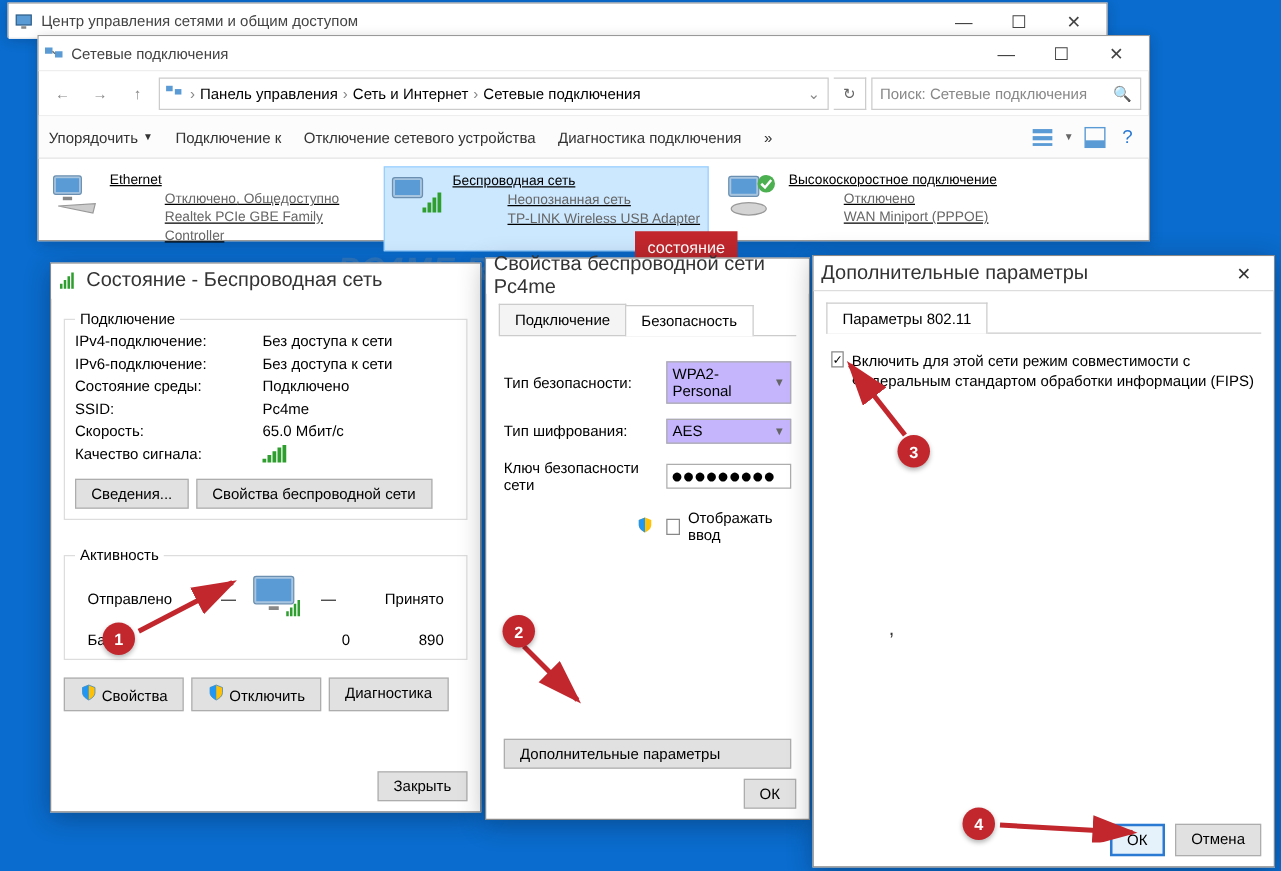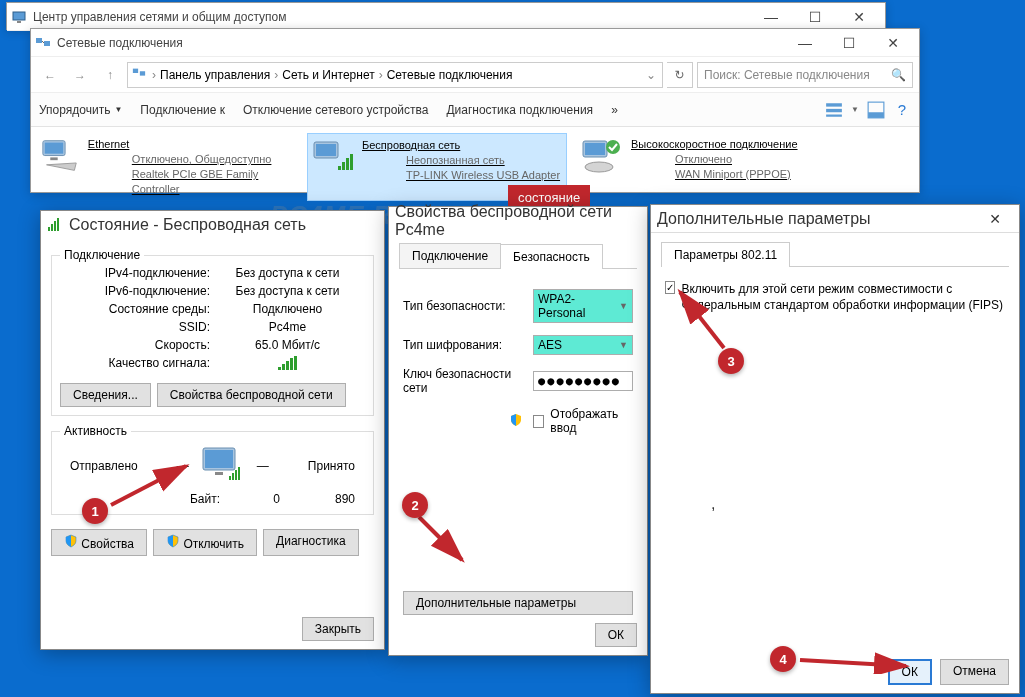--- a/index.html
+++ b/index.html
@@ -43,37 +43,37 @@
 .dlg-title .ico { width: 16px; height: 16px; margin-right: 6px; }
 .dlg-title .t { flex: 1; font-size: 16px; color: #333; }
 .dlg-body { padding: 8px 10px; }
 .tabs { display: flex; border-bottom: 1px solid #ccc; }
 .tab { padding: 5px 12px; font-size: 12px; background: #fff; border: 1px solid #ccc; border-bottom: none; margin-right: -1px; cursor: default; }
 .tab.act { background: #fff; position: relative; top: 1px; }
 .tab.inact { background: #f4f4f4; }
 .group { border: 1px solid #ddd; margin-top: 8px; padding: 8px; position: relative; }
 .group .gt { position: absolute; top: -8px; left: 8px; background: #fff; padding: 0 4px; font-size: 12px; }
 .kv { display: flex; font-size: 12px; padding: 2px 0; }
-.kv .k { width: 150px; text-align: right; }
-.kv .v { flex: 1; text-align: center; }
+.kv .k { width: 150px; }
+.kv .v { flex: 1; text-align: left; }
 .sigbars { display: inline-flex; align-items: flex-end; gap: 1px; height: 14px; }
 .sigbars span { width: 3px; background: #2e9e2e; }
 .sigbars span:nth-child(1){height:3px}.sigbars span:nth-child(2){height:6px}.sigbars span:nth-child(3){height:9px}.sigbars span:nth-child(4){height:12px}.sigbars span:nth-child(5){height:14px}
 .btnrow { display: flex; gap: 6px; margin-top: 8px; }
 .btn { padding: 4px 12px; border: 1px solid #adadad; background: #e1e1e1; font-size: 12px; cursor: default; }
 .activity { display: flex; align-items: center; justify-content: space-between; padding: 6px 10px; }
 .actflow { display: flex; align-items: center; gap: 10px; }
 .monico { width: 48px; height: 40px; }
 
 
 .propdlg { left: 388px; top: 206px; width: 260px; height: 450px; }
 .frow { display: flex; align-items: center; padding: 6px 0; font-size: 12px; }
 .frow .fl { width: 130px; }
 .frow .fi { flex: 1; }
-.combo { border: 1px solid #adadad; padding: 2px 4px; background: #5eead4; font-size: 12px; display: flex; justify-content: space-between; align-items: center; }
+.combo { border: 1px solid #adadad; padding: 2px 4px; background: #c4b5fd; font-size: 12px; display: flex; justify-content: space-between; align-items: center; }
 .combo .ar { color: #666; font-size: 9px; }
 .pwd { border: 1px solid #adadad; padding: 2px 4px; font-family: monospace; letter-spacing: 2px; }
 .chk { display: flex; align-items: center; gap: 6px; font-size: 12px; }
 .chkbox { width: 13px; height: 13px; border: 1px solid #888; display: inline-flex; align-items: center; justify-content: center; font-size: 10px; }
 
 
 .advdlg { left: 650px; top: 204px; width: 370px; height: 490px; }
 .advdlg .dlg-title { border-bottom: 1px solid #ddd; }
 .xbtn { width: 36px; height: 28px; display: flex; align-items: center; justify-content: center; font-size: 14px; color: #333; }
 
@@ -279,21 +279,21 @@
               <span></span>
               <span></span>
               <span></span>
             </span></span>
         </div>
       <div class="btnrow">
         <div class="btn">Сведения...</div>
         <div class="btn">Свойства беспроводной сети</div>
       </div>
     </div>
-    <div class="group" style="margin-top:15px">
+    <div class="group" style="margin-top:28px">
       <span class="gt">Активность</span>
       <div class="activity">
         <span>Отправлено</span>
         <div class="actflow">
           <span>—</span>
           <span class="monico">
             <svg viewBox="0 0 48 40">
                 <rect x="4" y="2" width="32" height="22" rx="2" fill="#a8c5e0" stroke="#6a8fb0"></rect>
                 <rect x="6" y="4" width="28" height="18" fill="#5b9bd5"></rect>
                 <rect x="16" y="26" width="8" height="3" fill="#888"></rect>

